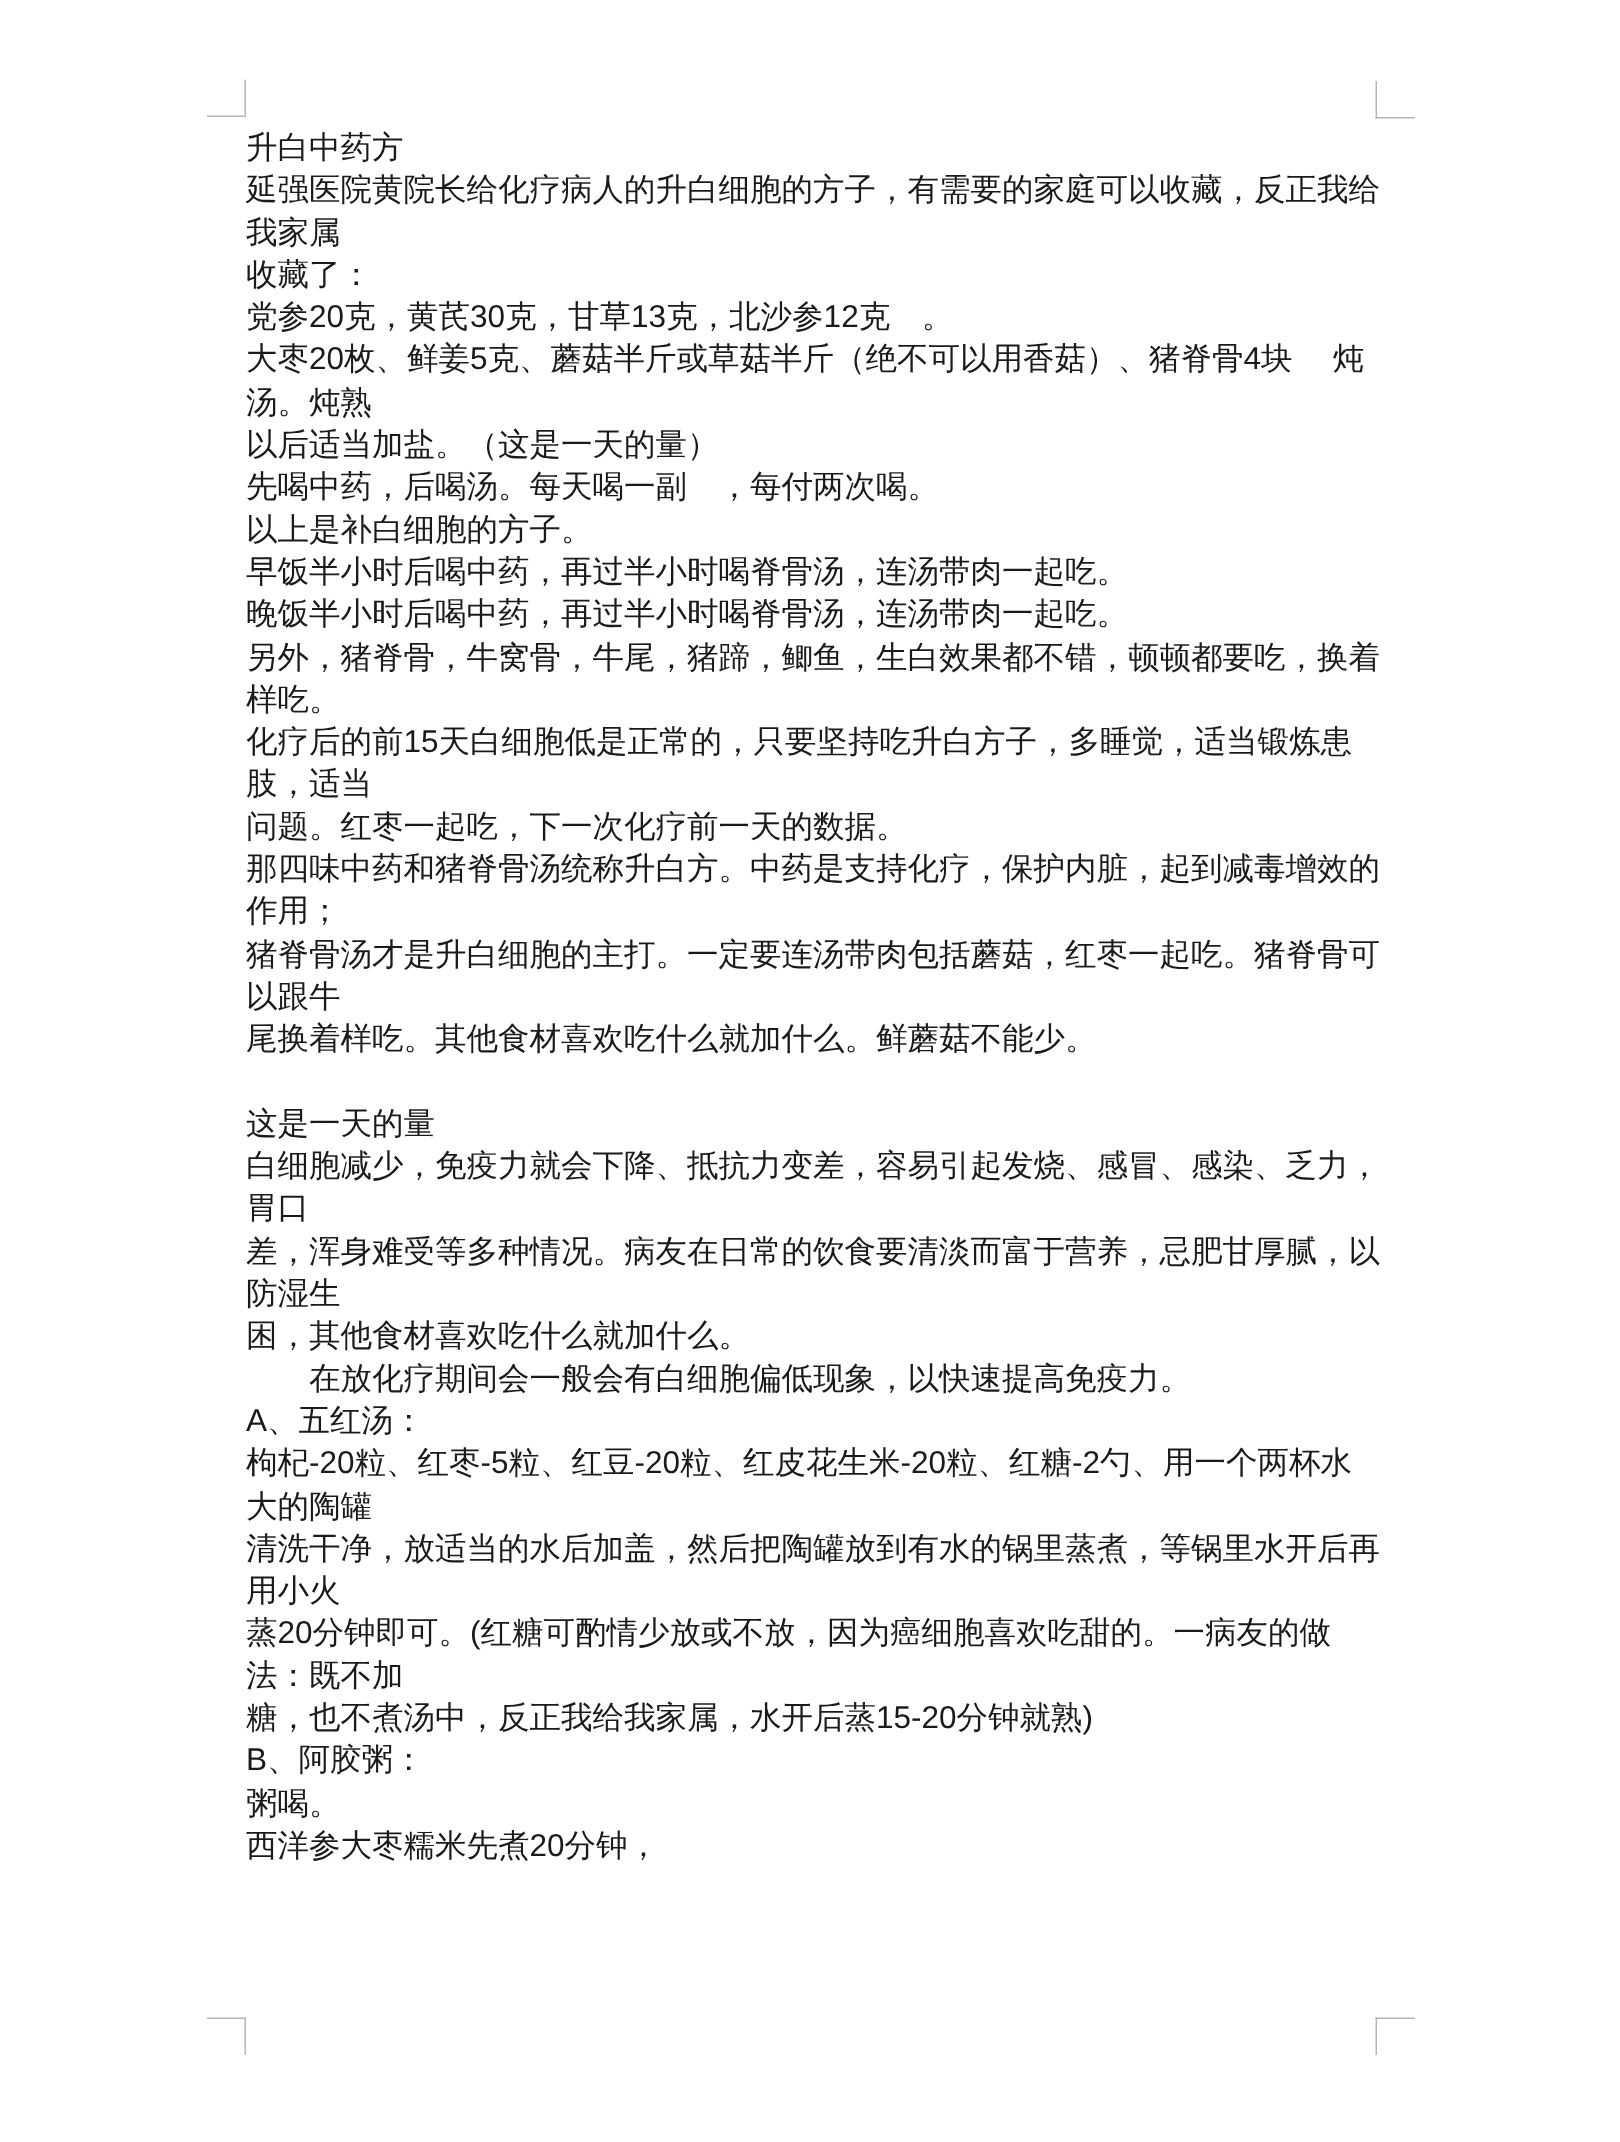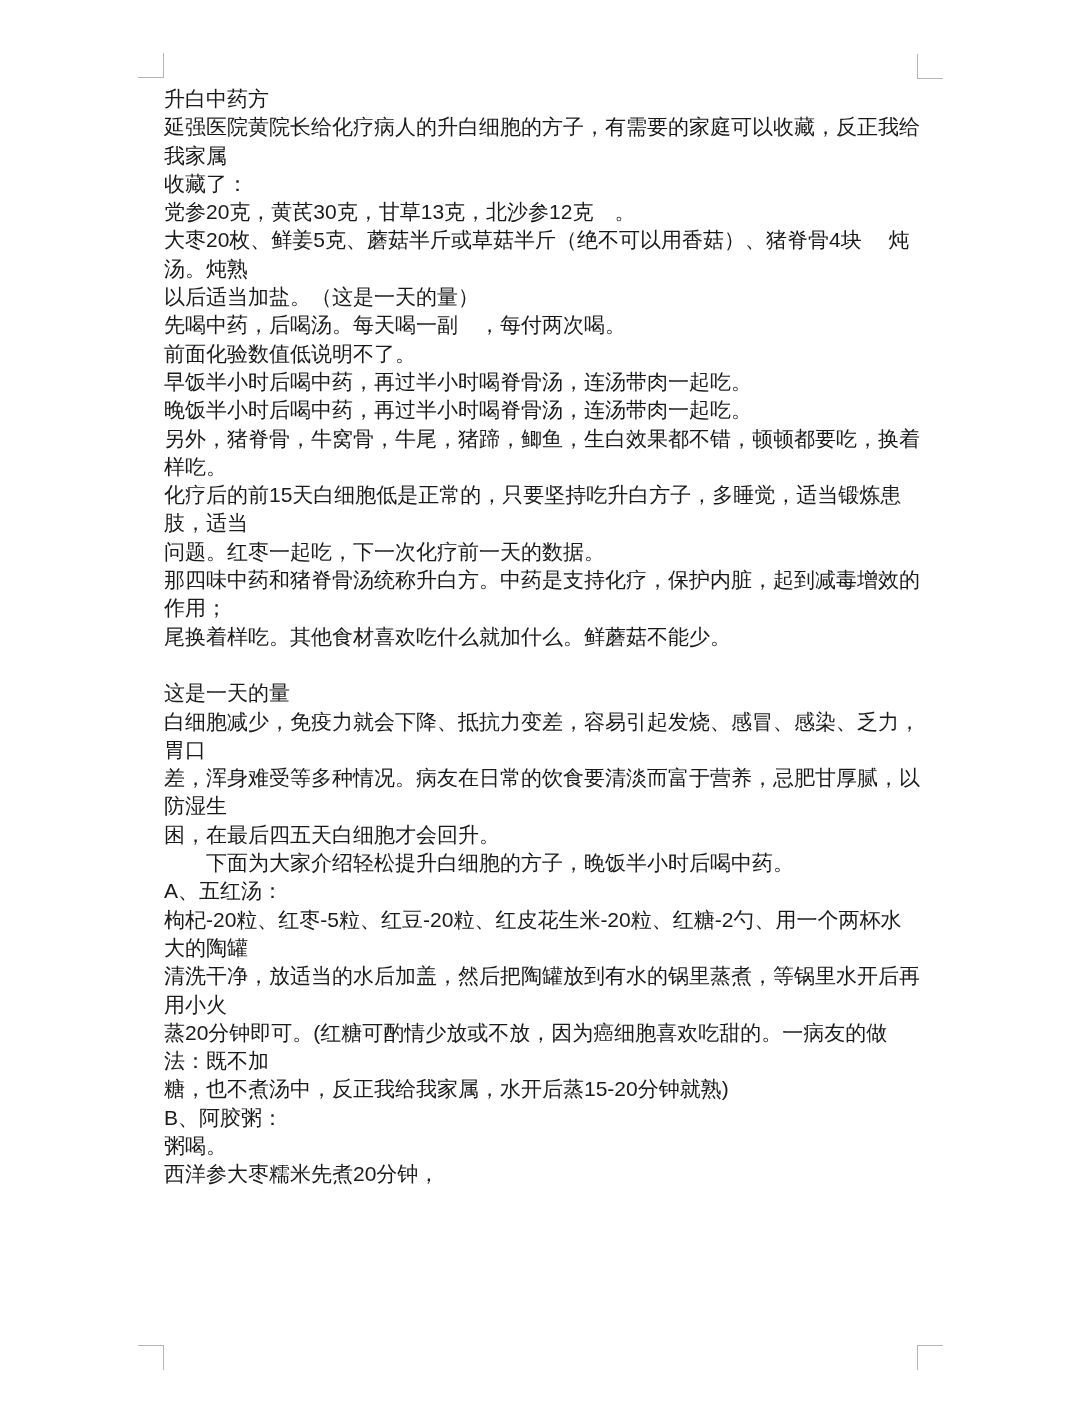--- a/index.html
+++ b/index.html
@@ -77,35 +77,36 @@
 
   <div class="text-area">
       <section class="doc-section">
         <div class="line heading">升白中药方</div>
         <div class="line">延强医院黄院长给化疗病人的升白细胞的方子，有需要的家庭可以收藏，反正我给我家属</div>
         <div class="line">收藏了：</div>
         <div class="line">党参20克，黄芪30克，甘草13克，北沙参12克　。</div>
         <div class="line">大枣20枚、鲜姜5克、蘑菇半斤或草菇半斤（绝不可以用香菇）、猪脊骨4块　 炖汤。炖熟</div>
         <div class="line">以后适当加盐。（这是一天的量）</div>
         <div class="line">先喝中药，后喝汤。每天喝一副　，每付两次喝。</div>
-        <div class="line">前面化验数值低说明不了。</div>
+        <div class="line">以上是补白细胞的方子。</div>
         <div class="line">早饭半小时后喝中药，再过半小时喝脊骨汤，连汤带肉一起吃。</div>
         <div class="line">晚饭半小时后喝中药，再过半小时喝脊骨汤，连汤带肉一起吃。</div>
         <div class="line">另外，猪脊骨，牛窝骨，牛尾，猪蹄，鲫鱼，生白效果都不错，顿顿都要吃，换着样吃。</div>
         <div class="line">化疗后的前15天白细胞低是正常的，只要坚持吃升白方子，多睡觉，适当锻炼患肢，适当</div>
         <div class="line">问题。红枣一起吃，下一次化疗前一天的数据。</div>
         <div class="line">那四味中药和猪脊骨汤统称升白方。中药是支持化疗，保护内脏，起到减毒增效的作用；</div>
+        <div class="line">猪脊骨汤才是升白细胞的主打。一定要连汤带肉包括蘑菇，红枣一起吃。猪脊骨可以跟牛</div>
         <div class="line">尾换着样吃。其他食材喜欢吃什么就加什么。鲜蘑菇不能少。</div>
       </section>
       <section class="doc-section">
         <div class="line heading">这是一天的量</div>
         <div class="line">白细胞减少，免疫力就会下降、抵抗力变差，容易引起发烧、感冒、感染、乏力，胃口</div>
         <div class="line">差，浑身难受等多种情况。病友在日常的饮食要清淡而富于营养，忌肥甘厚腻，以防湿生</div>
-        <div class="line">困，在最后四五天白细胞才会回升。</div>
-        <div class="line">　　下面为大家介绍轻松提升白细胞的方子，晚饭半小时后喝中药。</div>
+        <div class="line">困，其他食材喜欢吃什么就加什么。</div>
+        <div class="line">　　在放化疗期间会一般会有白细胞偏低现象，以快速提高免疫力。</div>
         <div class="line">A、五红汤：</div>
         <div class="line">枸杞-20粒、红枣-5粒、红豆-20粒、红皮花生米-20粒、红糖-2勺、用一个两杯水大的陶罐</div>
         <div class="line">清洗干净，放适当的水后加盖，然后把陶罐放到有水的锅里蒸煮，等锅里水开后再用小火</div>
         <div class="line">蒸20分钟即可。(红糖可酌情少放或不放，因为癌细胞喜欢吃甜的。一病友的做法：既不加</div>
         <div class="line">糖，也不煮汤中，反正我给我家属，水开后蒸15-20分钟就熟)</div>
         <div class="line">B、阿胶粥：</div>
         <div class="line">粥喝。</div>
         <div class="line">西洋参大枣糯米先煮20分钟，</div>
       </section>
     </div>

